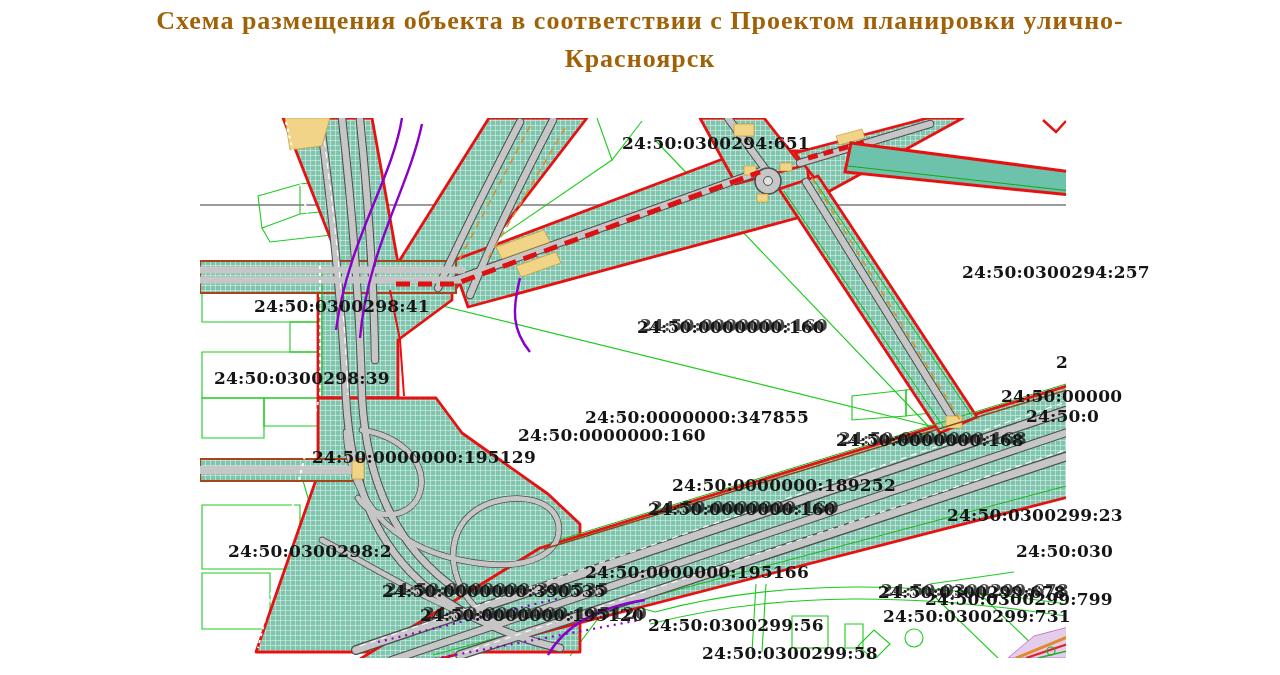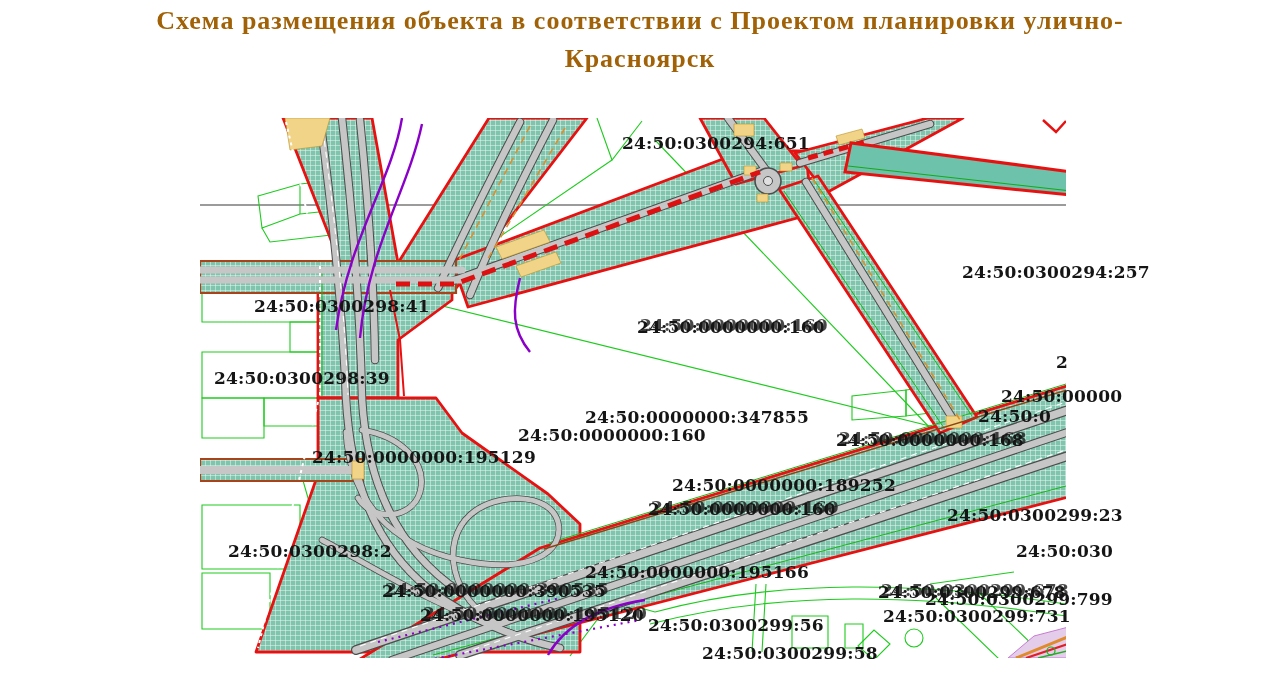--- a/index.html
+++ b/index.html
@@ -217,16 +217,16 @@
         <div class="map-label doubled" style="left: 382px; top: 581px;">24:50:0000000:390535</div>
         <div class="map-label doubled" style="left: 420px; top: 605px;">24:50:0000000:195120</div>
         <div class="map-label" style="left: 585px; top: 562px;">24:50:0000000:195166</div>
         <div class="map-label" style="left: 648px; top: 615px;">24:50:0300299:56</div>
         <div class="map-label doubled" style="left: 878px; top: 582px;">24:50:0300299:678</div>
         <div class="map-label" style="left: 925px; top: 589px;">24:50:0300299:799</div>
         <div class="map-label" style="left: 883px; top: 606px;">24:50:0300299:731</div>
         <div class="map-label" style="left: 702px; top: 643px;">24:50:0300299:58</div>
         <div class="map-label" style="left: 1056px; top: 352px;">2</div>
         <div class="map-label" style="left: 1001px; top: 386px;">24:50:00000</div>
-        <div class="map-label" style="left: 978px; top: 406px; text-align: center;">24:50:0</div>
+        <div class="map-label" style="left: 1026px; top: 406px; text-align: center;">24:50:0</div>
       </div>
   </div>
 </div>
 
 </body></html>

